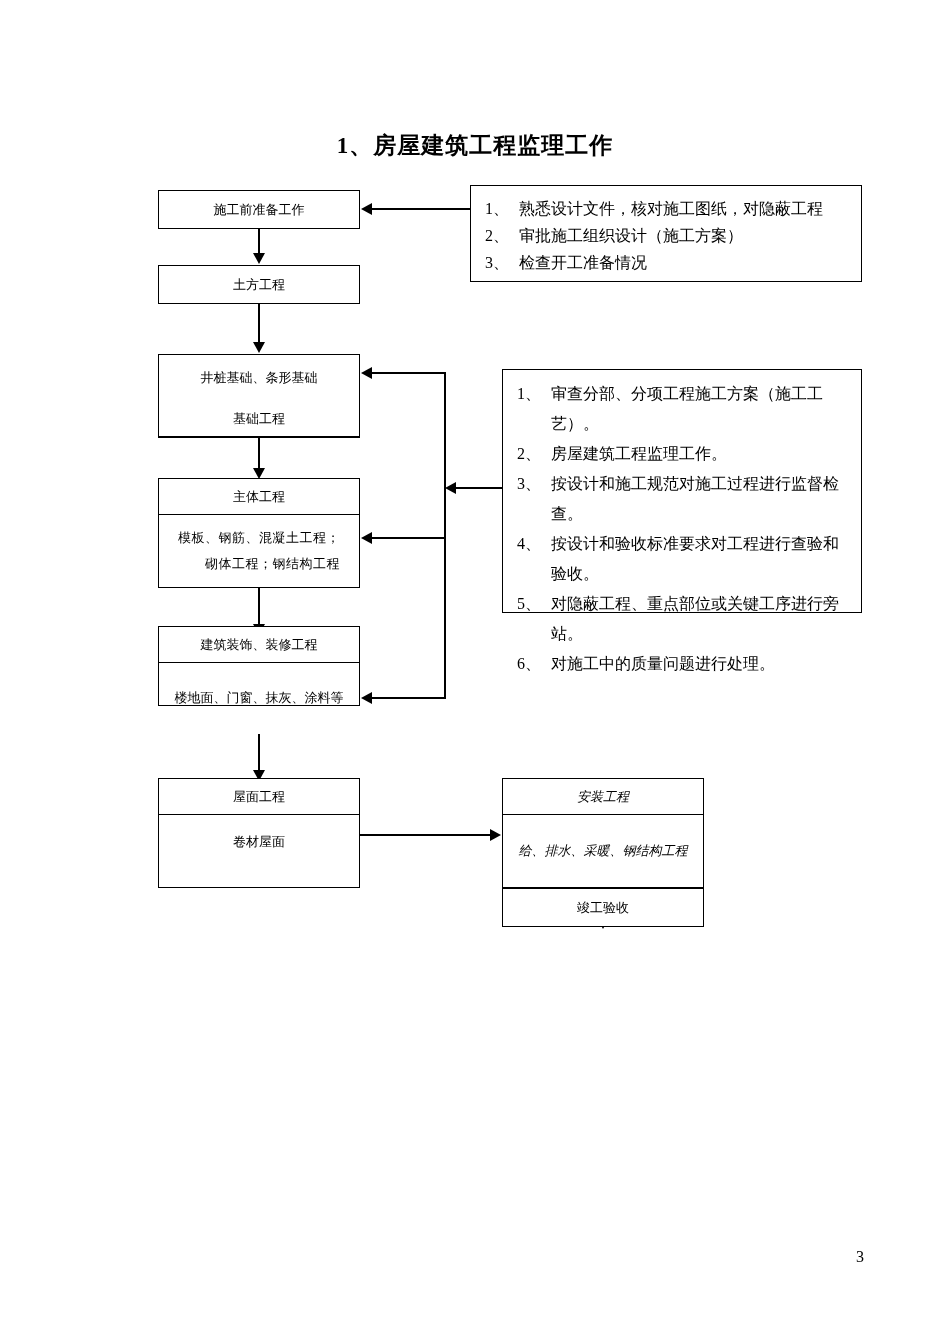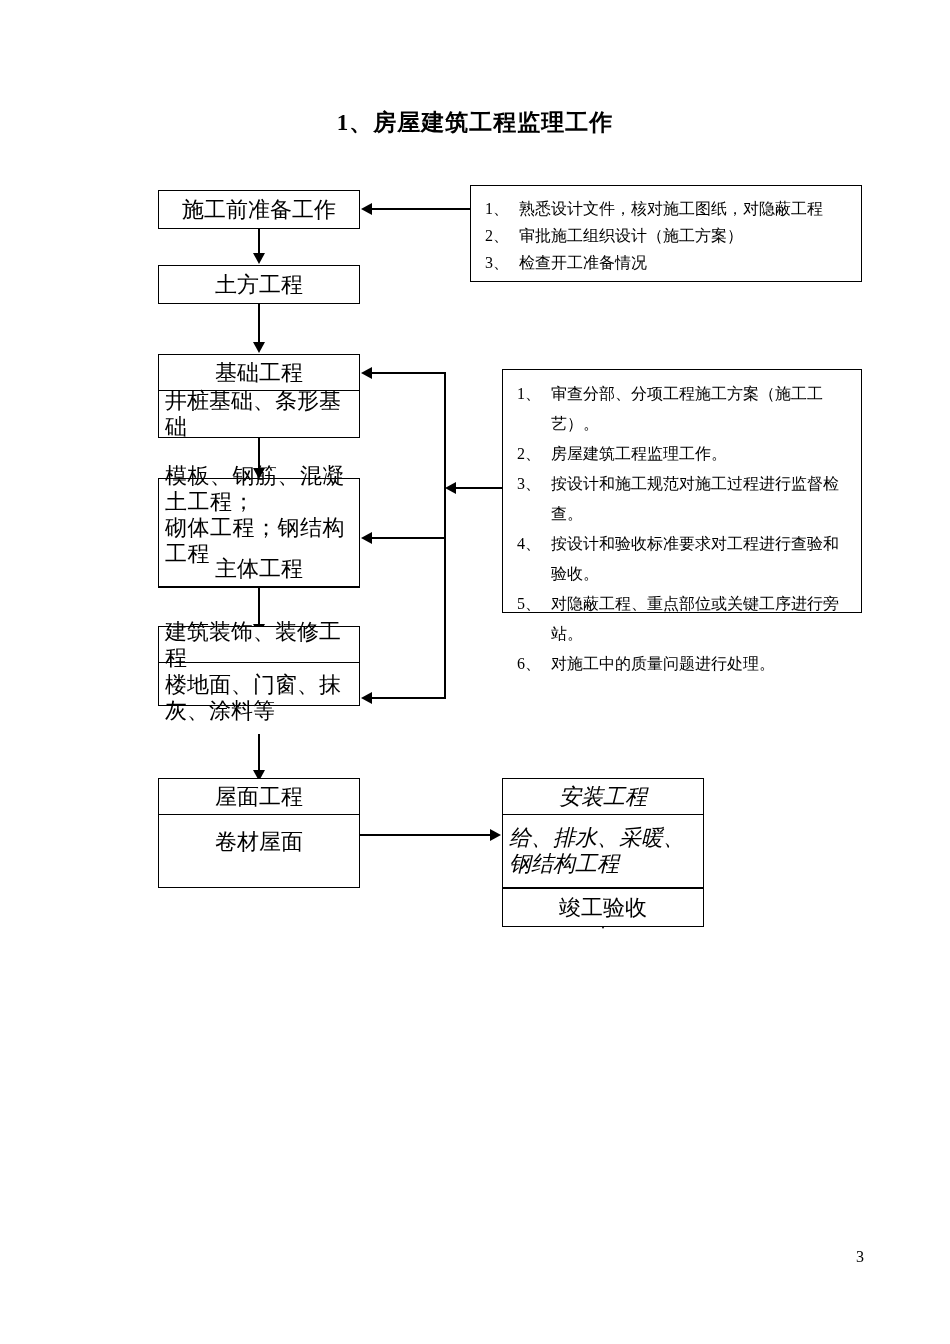--- a/index.html
+++ b/index.html
@@ -16,21 +16,21 @@
     width: 950px;
     height: 1344px;
     background: #ffffff;
     overflow: hidden;
   }
 
   
   .doc-title {
     position: absolute;
     left: 0;
-    top: 106px;
+    top: 129px;
     width: 950px;
     text-align: center;
     font-size: 23px;
     font-weight: bold;
     letter-spacing: 1px;
     line-height: 34px;
     white-space: nowrap;
   }
 
   
@@ -38,22 +38,22 @@
     position: absolute;
     box-sizing: border-box;
     border: 1.5px solid #000000;
     background: #ffffff;
   }
   .cell {
     box-sizing: border-box;
     display: flex;
     align-items: center;
     justify-content: center;
-    text-align: left;
-    font-size: 22px;
+    text-align: right;
+    font-size: 13px;
     line-height: 26px;
     padding: 2px 6px;
   }
   .cell.head {
     border-bottom: 1.5px solid #000000;
   }
   .cell.tight { letter-spacing: 0.5px; }
 
   
   .note {
@@ -130,31 +130,31 @@
   <div class="arrow arrow-down" style="left:253px; top:253px;"></div>
 
   <div class="box" style="left:158px; top:265px; width:202px; height:39px;">
     <div class="cell" style="height:100%;">土方工程</div>
   </div>
 
   <div class="line vline" style="left:258px; top:304px; height:40px;"></div>
   <div class="arrow arrow-down" style="left:253px; top:342px;"></div>
 
   <div class="box" style="left:158px; top:354px; width:202px; height:84px;">
+    <div class="cell" style="height:46px;">井桩基础、条形基础</div>
     <div class="cell head" style="height:36px;">基础工程</div>
-    <div class="cell" style="height:46px;">井桩基础、条形基础</div>
   </div>
 
   <div class="line vline" style="left:258px; top:438px; height:32px;"></div>
   <div class="arrow arrow-down" style="left:253px; top:468px;"></div>
 
   <div class="box" style="left:158px; top:478px; width:202px; height:110px;">
+    <div class="cell head" style="height:36px;">主体工程</div>
     <div class="cell tight" style="height:72px; white-space:pre-line;">模板、钢筋、混凝土工程；
 砌体工程；钢结构工程</div>
-    <div class="cell head" style="height:36px;">主体工程</div>
   </div>
 
   <div class="line vline" style="left:258px; top:588px; height:38px;"></div>
   <div class="arrow arrow-down" style="left:253px; top:624px;"></div>
 
   <div class="box" style="left:158px; top:626px; width:202px; height:80px;">
     <div class="cell head" style="height:36px;">建筑装饰、装修工程</div>
     <div class="cell" style="height:70px;">楼地面、门窗、抹灰、涂料等</div>
   </div>
 

